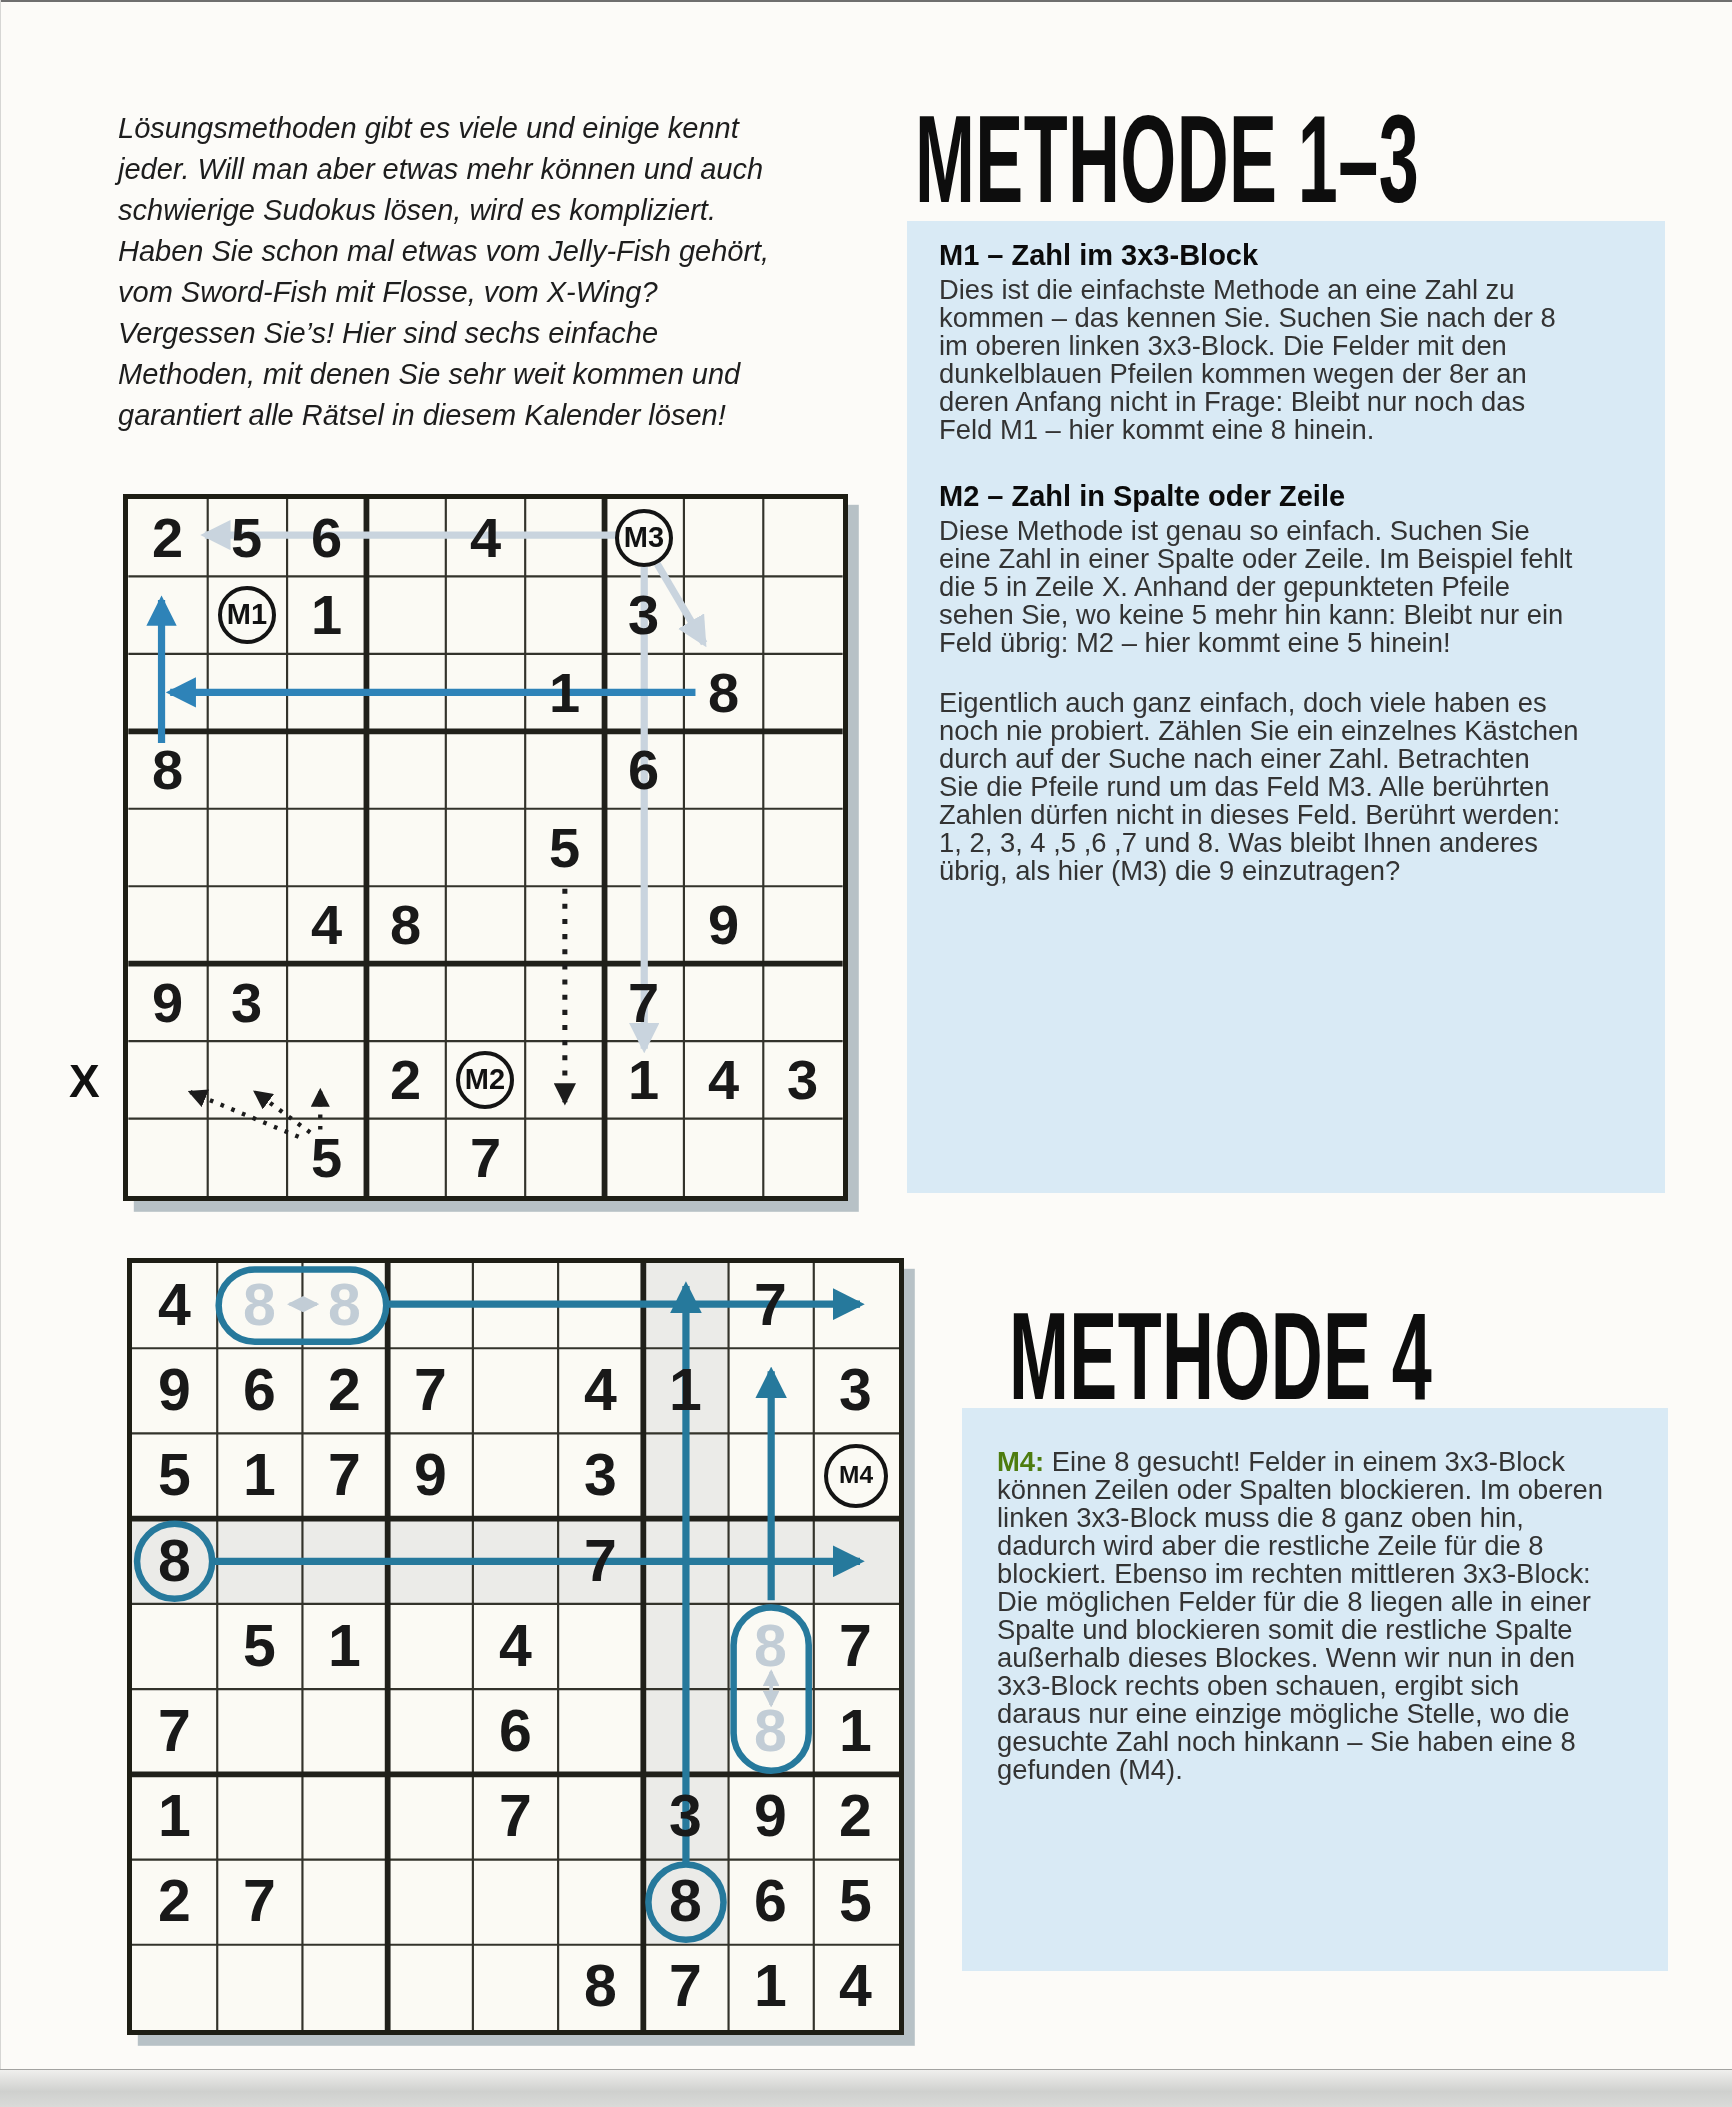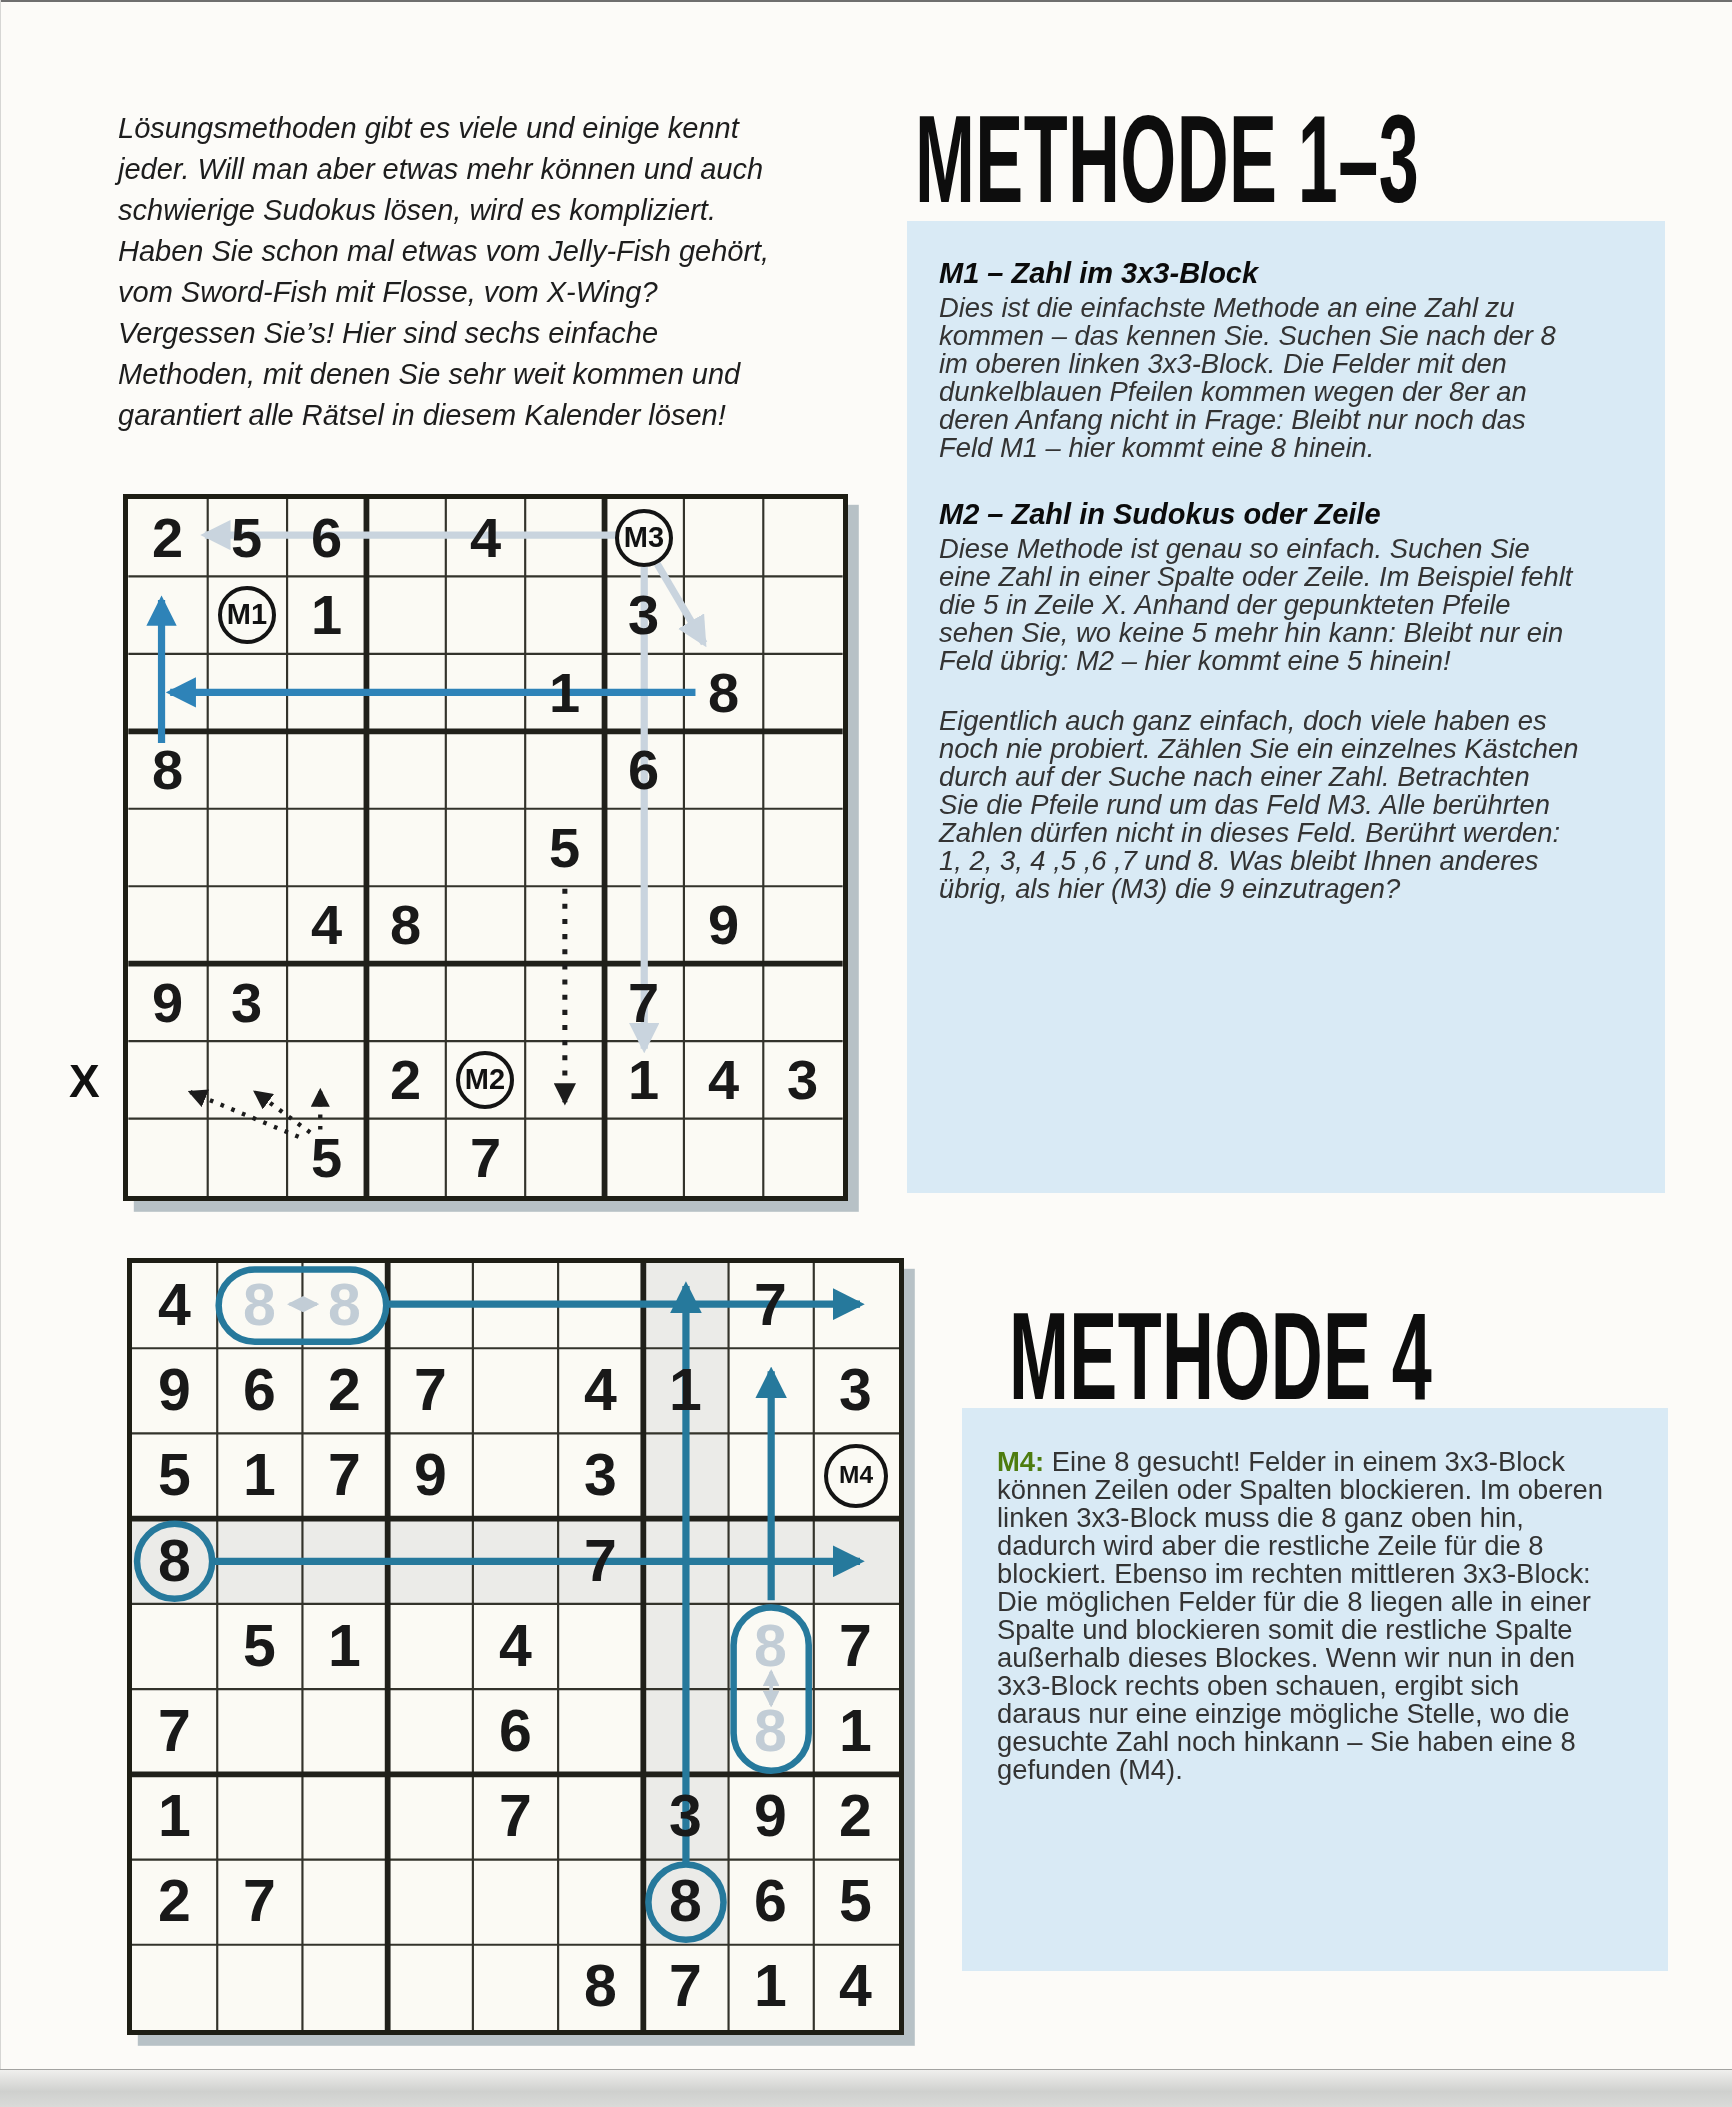--- a/index.html
+++ b/index.html
@@ -12,21 +12,21 @@
 
   .intro{position:absolute;left:118px;top:108px;width:744px;margin:0;
         font-size:29px;line-height:41px;font-style:italic;color:#1d1d1d;white-space:pre-line;}
 
   .bigtitle{position:absolute;margin:0;font-weight:700;color:#0d0d0d;font-size:124px;line-height:124px;
         transform:scaleX(0.58);transform-origin:0 0;white-space:nowrap;letter-spacing:0.7px;}
   .h1a{left:915px;top:97px;}
   .h1b{left:1009px;top:1294px;}
 
   .infobox{position:absolute;background:#d9eaf5;box-sizing:border-box;}
-  .box1{left:907px;top:221px;width:758px;height:972px;padding:32px 32px;font-style:italic;}
+  .box1{left:907px;top:221px;width:758px;height:972px;padding:14px 32px;}
   .box2{left:962px;top:1408px;width:706px;height:563px;padding:40px 35px;}
   .infobox h3{margin:0;font-size:29px;line-height:41px;color:#0b0b0b;font-weight:700;}
   .infobox p.body{margin:0 0 32px 0;font-size:27.4px;line-height:28px;color:#333333;white-space:pre-line;}
   .infobox p.last{margin-bottom:0;}
   .m4label{font-weight:700;color:#4d7c0f;}
 
   .grid{position:absolute;background:#fbfaf4;border:5.8px solid #1e1e15;
         box-shadow:10.8px 10.8px 0 0 #b7c1c6;}
   .grid1{left:123px;top:494px;width:715px;height:697px;}
   .grid2{left:127px;top:1258px;width:767px;height:767px;}
@@ -62,21 +62,21 @@
   <h1 class="bigtitle h1a">METHODE 1–3</h1>
 
   <section class="infobox box1">
     <h3>M1 – Zahl im 3x3-Block</h3>
     <p class="body">Dies ist die einfachste Methode an eine Zahl zu
 kommen – das kennen Sie. Suchen Sie nach der 8
 im oberen linken 3x3-Block. Die Felder mit den
 dunkelblauen Pfeilen kommen wegen der 8er an
 deren Anfang nicht in Frage: Bleibt nur noch das
 Feld M1 – hier kommt eine 8 hinein.</p>
-    <h3>M2 – Zahl in Sudokus oder Zeile</h3>
+    <h3>M2 – Zahl in Spalte oder Zeile</h3>
     <p class="body">Diese Methode ist genau so einfach. Suchen Sie
 eine Zahl in einer Spalte oder Zeile. Im Beispiel fehlt
 die 5 in Zeile X. Anhand der gepunkteten Pfeile
 sehen Sie, wo keine 5 mehr hin kann: Bleibt nur ein
 Feld übrig: M2 – hier kommt eine 5 hinein!</p>
     <p class="body last">Eigentlich auch ganz einfach, doch viele haben es
 noch nie probiert. Zählen Sie ein einzelnes Kästchen
 durch auf der Suche nach einer Zahl. Betrachten
 Sie die Pfeile rund um das Feld M3. Alle berührten
 Zahlen dürfen nicht in dieses Feld. Berührt werden:

